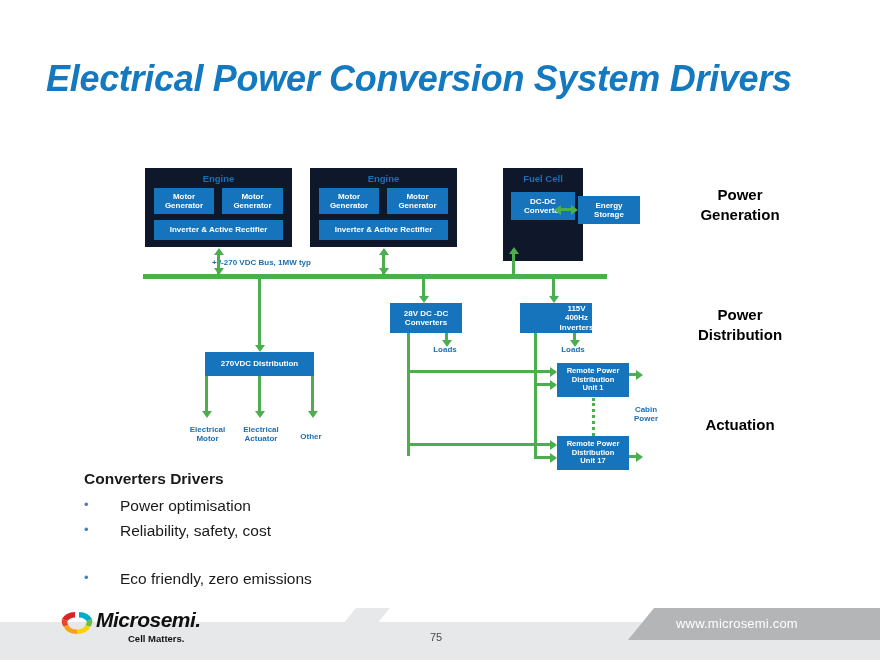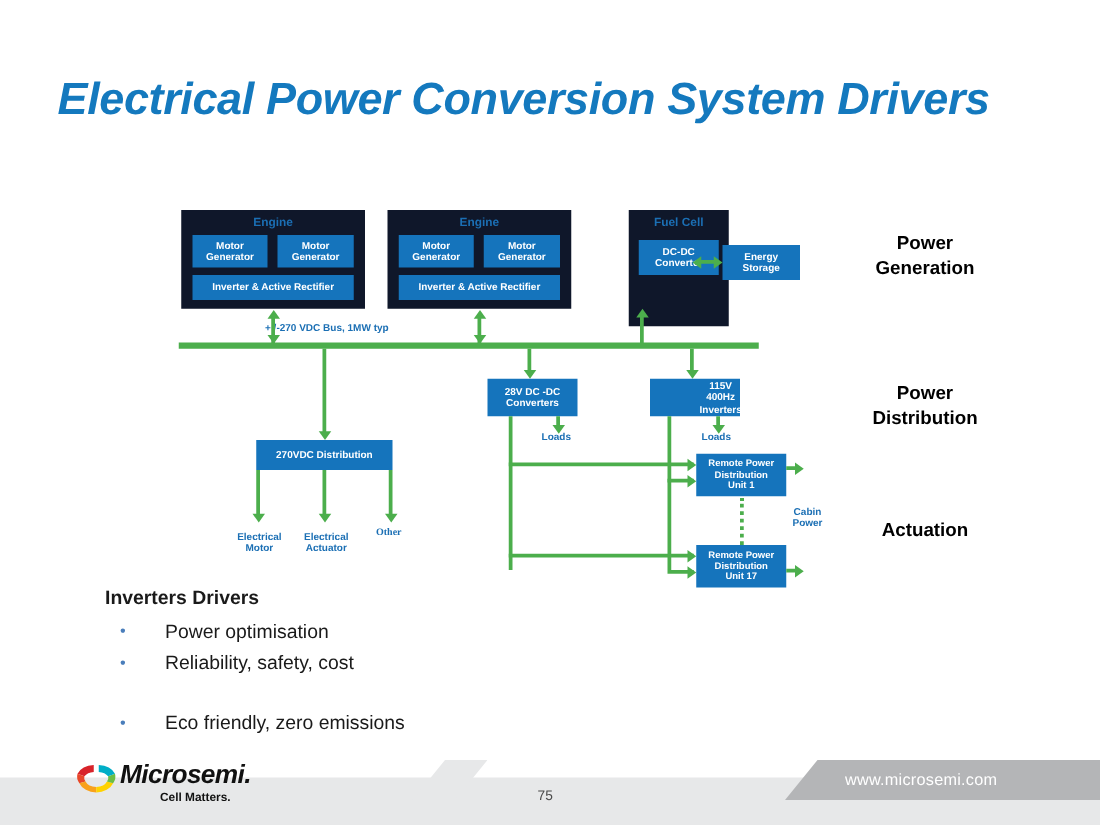--- a/index.html
+++ b/index.html
@@ -100,21 +100,21 @@
   }
 
   
   #drivers-heading {
     position: absolute;
     left: 84px; top: 470px;
     font-size: 15.5px; font-weight: bold; color: #1a1a1a;
   }
   .bullet-row {
     position: absolute;
-    left: 96px;
+    left: 84px;
     font-size: 15.5px;
     color: #1a1a1a;
     white-space: nowrap;
   }
   .bullet-dot {
     display: inline-block;
     width: 36px;
     color: #4A7EBB;
     font-size: 13px;
     vertical-align: top;
@@ -237,21 +237,21 @@
     <div class="lbl" style="left:180px; top:425px; width:55px; white-space:pre-line;">Electrical
 Motor</div>
 
     <div class="vline" style="left:258px; top:376px; height:38px;"></div>
     <div class="arrow-dn" style="left:254.5px; top:411px;"></div>
     <div class="lbl" style="left:232px; top:425px; width:58px; white-space:pre-line;">Electrical
 Actuator</div>
 
     <div class="vline" style="left:311px; top:376px; height:38px;"></div>
     <div class="arrow-dn" style="left:307.5px; top:411px;"></div>
-    <div class="lbl" style="left:291px; top:421px; width:40px;font-family:Liberation Serif, serif;">Other</div>
+    <div class="lbl" style="left:291px; top:432px; width:40px;">Other</div>
 
     <div class="vline" style="left:407px; top:333px; height:123px;"></div>
     <div class="hline" style="left:407px; top:370px; width:148px;"></div>
     <div class="arrow-rt" style="left:550px; top:366.5px;"></div>
     <div class="hline" style="left:407px; top:443px; width:148px;"></div>
     <div class="arrow-rt" style="left:550px; top:439.5px;"></div>
 
     <div class="vline" style="left:534px; top:333px; height:123px;"></div>
     <div class="hline" style="left:534px; top:383px; width:21px;"></div>
     <div class="arrow-rt" style="left:550px; top:379.5px;"></div>
@@ -276,21 +276,21 @@
 Power</div>
 
     <div class="section-label" style="left:660px; top:185px; white-space:pre-line;">Power
 Generation</div>
     <div class="section-label" style="left:660px; top:305px; white-space:pre-line;">Power
 Distribution</div>
     <div class="section-label" style="left:660px; top:415px; white-space:pre-line;">Actuation</div>
 
   </div>
 
-  <div id="drivers-heading">Inverters  Drivers</div>
+  <div id="drivers-heading">Converters  Drivers</div>
 
   <div class="bullet-row" style="top:497px;">
     <span class="bullet-dot">•</span><span>Power optimisation</span>
   </div>
   <div class="bullet-row" style="top:522px;">
     <span class="bullet-dot">•</span><span>Reliability, safety, cost</span>
   </div>
   <div class="bullet-row" style="top:570px;">
     <span class="bullet-dot">•</span><span>Eco friendly, zero emissions</span>
   </div>

